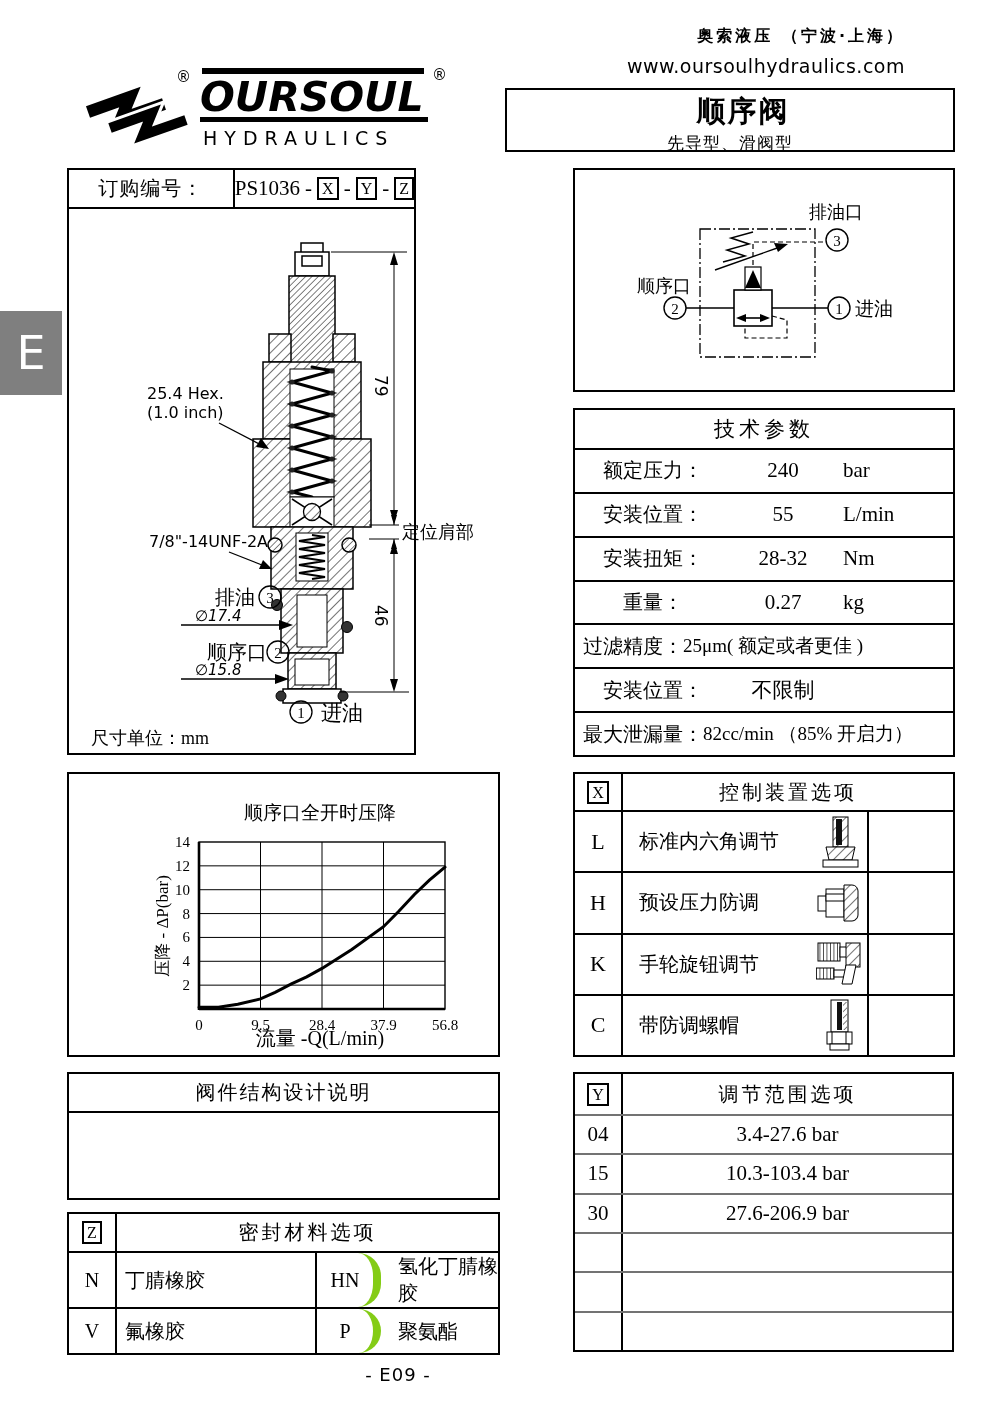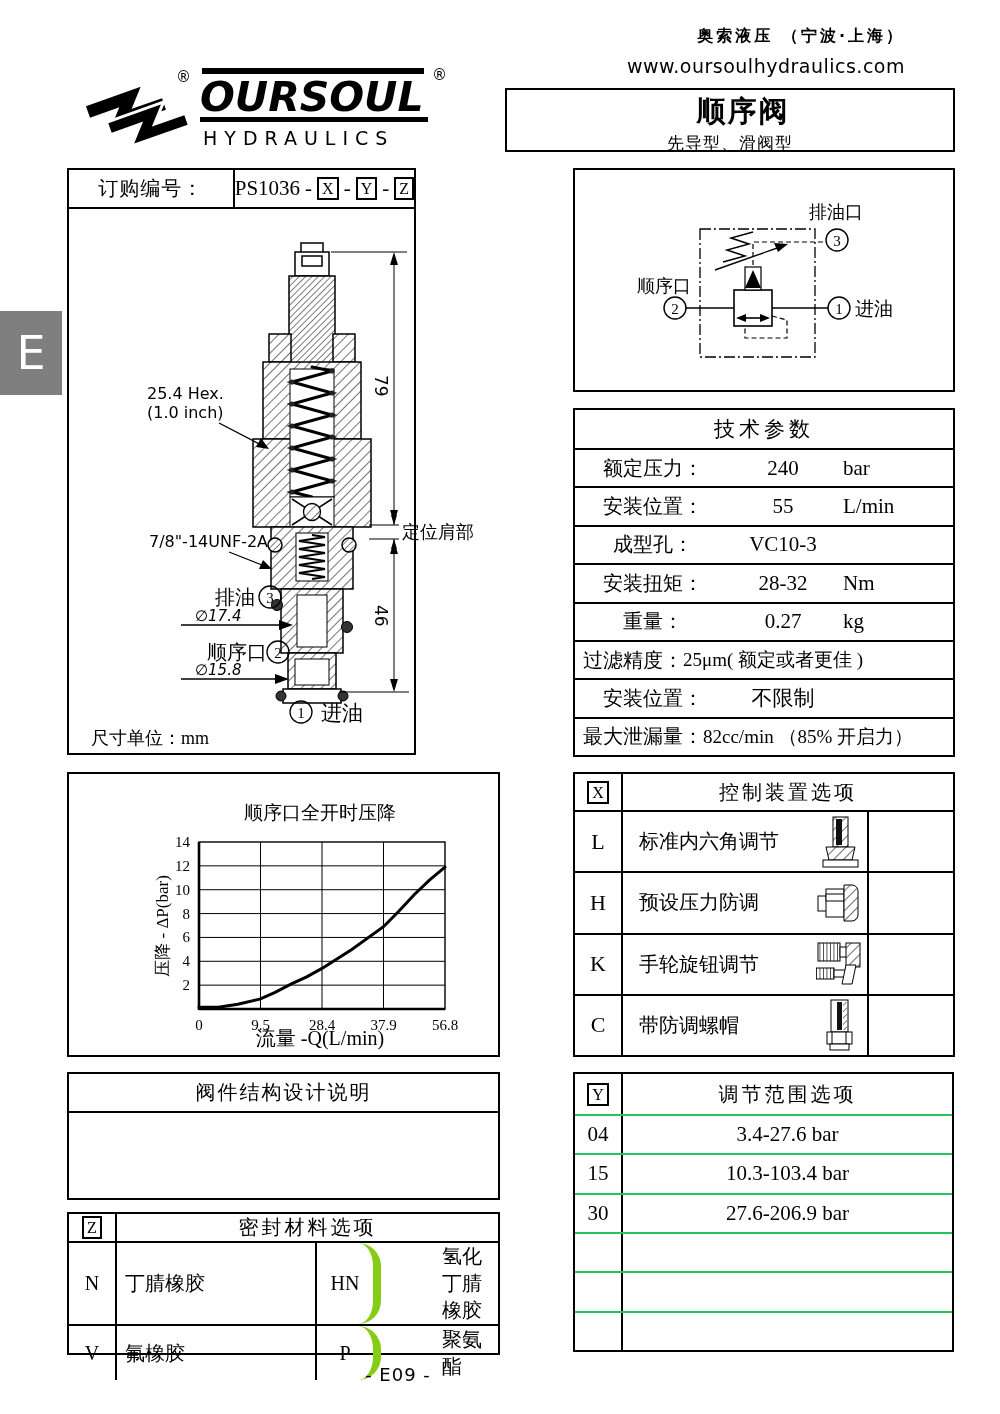--- a/index.html
+++ b/index.html
@@ -48,25 +48,25 @@
   
   .note{left:67px;top:1072px;width:433px;height:128px;}
   .note-head{height:37px;border-bottom:2px solid #000;display:flex;align-items:center;justify-content:center;
              font-size:20px;letter-spacing:2px;}
   
   .seal{left:67px;top:1212px;width:433px;height:143px;display:flex;flex-direction:column;}
   .seal-row{flex:1;display:flex;align-items:stretch;border-top:2px solid #000;font-size:20px;}
   .seal-c1{width:46px;border-right:2px solid #000;display:flex;align-items:center;justify-content:center;}
   .seal-c2{width:190px;border-right:2px solid #000;display:flex;align-items:center;padding-left:8px;}
   .seal-c3{width:56px;border-right:8px solid #84cc16;display:flex;align-items:center;justify-content:center;border-radius:23px;}
-  .seal-c4{flex:1;display:flex;align-items:center;padding-left:24px;margin-left:37px;}
+  .seal-c4{flex:1;display:flex;align-items:center;padding-left:17px;}
   
   .range{left:573px;top:1072px;width:381px;height:280px;display:flex;flex-direction:column;}
   .range-head{height:40px;display:flex;align-items:stretch;}
-  .range-row{flex:1;display:flex;align-items:stretch;border-top:2px solid #22c55e;}
+  .range-row{flex:1;display:flex;align-items:stretch;border-top:2px solid #737373;}
   .range-code{width:46px;border-right:2px solid #000;display:flex;align-items:center;justify-content:center;font-size:21px;}
   .range-val{flex:1;display:flex;align-items:center;justify-content:center;font-size:21px;}
   .footer{left:0;top:1364px;width:796px;text-align:center;font-family:"DejaVu Sans",sans-serif;
           font-size:18px;letter-spacing:1px;}
   svg text{font-family:"Liberation Serif","DejaVu Serif",serif;}
   svg .sans{font-family:"DejaVu Sans",sans-serif;}
 </style>
 </head>
 <body>
 
@@ -271,25 +271,20 @@
     <div class="spec-title">技术参数</div>
     <div class="spec-row">
       <div class="spec-label">额定压力：</div>
       <div class="spec-value">240</div>
       <div class="spec-unit">bar</div>
     </div>
     <div class="spec-row">
       <div class="spec-label">安装位置：</div>
       <div class="spec-value">55</div>
       <div class="spec-unit">L/min</div>
-    </div>
-    <div class="spec-row">
-      <div class="spec-label">成型孔：</div>
-      <div class="spec-value">VC10-3</div>
-      <div class="spec-unit"></div>
     </div>
     <div class="spec-row">
       <div class="spec-label">安装扭矩：</div>
       <div class="spec-value">28-32</div>
       <div class="spec-unit">Nm</div>
     </div>
     <div class="spec-row">
       <div class="spec-label">重量：</div>
       <div class="spec-value">0.27</div>
       <div class="spec-unit">kg</div>

